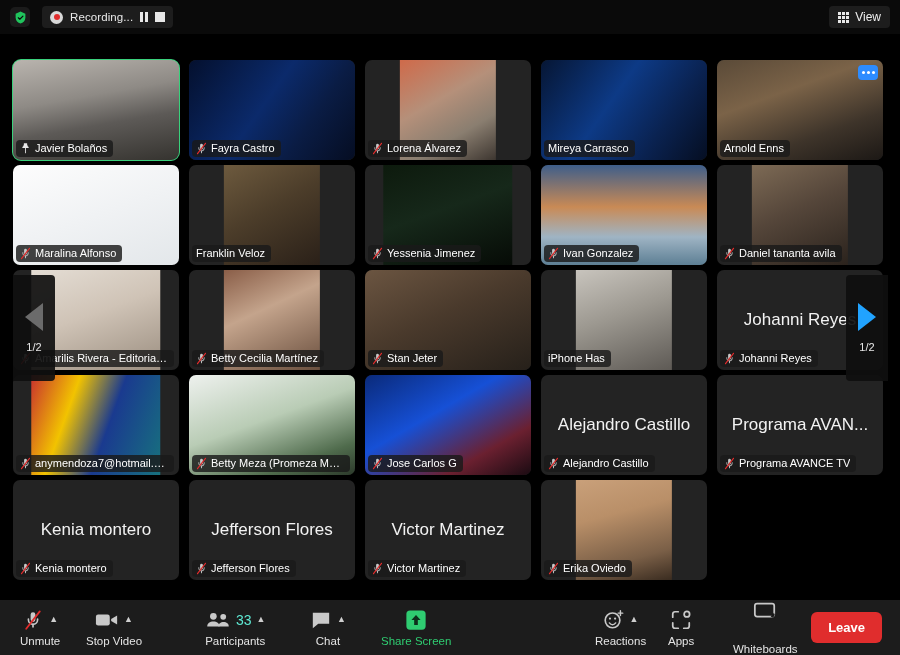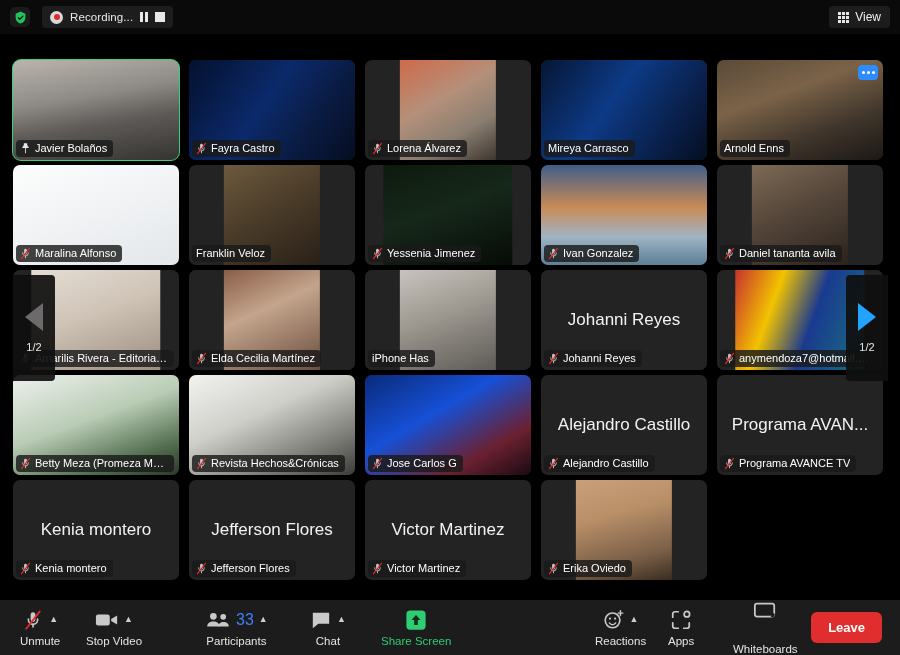--- a/index.html
+++ b/index.html
@@ -155,21 +155,21 @@
   .tb-item {
     display: flex; flex-direction: column; align-items: center;
     justify-content: center; cursor: pointer;
     height: 100%;
     position: relative;
   }
   .tb-row { display: flex; align-items: center; gap: 5px; height: 24px; }
   .tb-label { color: #e4e4e4; font-size: 11.5px; margin-top: 3px; white-space: nowrap; }
   .tb-label.green { color: #2fcc71; }
   .caret { color: #cfcfcf; font-size: 9px; line-height: 1; transform: translateY(-1px); }
-  .count { color: #3b82f6; font-size: 16px; }
+  .count { color: #5eead4; font-size: 14px; }
   .leave-btn {
     background: #e02d2d; color: #fff;
     font-size: 13px; font-weight: bold;
     border: none; border-radius: 6px;
     padding: 8px 17px; cursor: pointer;
   }
   svg { display: block; }
 </style>
 </head>
 <body>
@@ -358,21 +358,35 @@
       <div class="vid">
         <div class="vid-inner vid-narrow" style="background: linear-gradient(155deg, rgb(138, 94, 72) 0%, rgb(196, 164, 140) 40%, rgb(106, 79, 62) 100%);"></div>
       </div>
       <div class="namebadge">
         <svg class="mutedmic" viewBox="0 0 20 24">
           <path d="M10 3.2a2.6 2.6 0 0 1 2.6 2.6v5.6A2.6 2.6 0 0 1 10 14a2.6 2.6 0 0 1-2.6-2.6V5.8A2.6 2.6 0 0 1 10 3.2z" fill="#c7c7c7"></path>
           <path d="M5 10.6v1a5 5 0 0 0 10 0v-1" stroke="#c7c7c7" stroke-width="1.7" fill="none" stroke-linecap="round"></path>
           <path d="M10 16.6v3.4" stroke="#c7c7c7" stroke-width="1.7" stroke-linecap="round"></path>
           <path d="M2.6 21.6 17.4 2.4" stroke="#e02b2b" stroke-width="2.2" stroke-linecap="round"></path>
         </svg>
-        <span class="nm">Elda Cecilia Martínez</span>
+        <span class="nm">Betty Cecilia Martínez</span>
+      </div>
+    </div>
+    <div class="tile">
+      <div class="vid">
+        <div class="vid-inner vid-full" style="background: linear-gradient(155deg, rgb(107, 85, 65) 0%, rgb(74, 58, 44) 45%, rgb(38, 32, 26) 100%);"></div>
+      </div>
+      <div class="namebadge">
+        <svg class="mutedmic" viewBox="0 0 20 24">
+          <path d="M10 3.2a2.6 2.6 0 0 1 2.6 2.6v5.6A2.6 2.6 0 0 1 10 14a2.6 2.6 0 0 1-2.6-2.6V5.8A2.6 2.6 0 0 1 10 3.2z" fill="#c7c7c7"></path>
+          <path d="M5 10.6v1a5 5 0 0 0 10 0v-1" stroke="#c7c7c7" stroke-width="1.7" fill="none" stroke-linecap="round"></path>
+          <path d="M10 16.6v3.4" stroke="#c7c7c7" stroke-width="1.7" stroke-linecap="round"></path>
+          <path d="M2.6 21.6 17.4 2.4" stroke="#e02b2b" stroke-width="2.2" stroke-linecap="round"></path>
+        </svg>
+        <span class="nm">Stan Jeter</span>
       </div>
     </div>
     <div class="tile">
       <div class="vid">
         <div class="vid-inner vid-narrow" style="background: linear-gradient(160deg, rgb(200, 196, 189) 0%, rgb(156, 152, 144) 45%, rgb(94, 90, 85) 100%);"></div>
       </div>
       <div class="namebadge">
         <span class="nm">iPhone Has</span>
       </div>
     </div>
@@ -409,34 +423,20 @@
         <div class="vid-inner vid-full" style="background: linear-gradient(160deg, rgb(238, 241, 238) 0%, rgb(185, 204, 181) 45%, rgb(79, 107, 76) 80%, rgb(44, 58, 43) 100%);"></div>
       </div>
       <div class="namebadge">
         <svg class="mutedmic" viewBox="0 0 20 24">
           <path d="M10 3.2a2.6 2.6 0 0 1 2.6 2.6v5.6A2.6 2.6 0 0 1 10 14a2.6 2.6 0 0 1-2.6-2.6V5.8A2.6 2.6 0 0 1 10 3.2z" fill="#c7c7c7"></path>
           <path d="M5 10.6v1a5 5 0 0 0 10 0v-1" stroke="#c7c7c7" stroke-width="1.7" fill="none" stroke-linecap="round"></path>
           <path d="M10 16.6v3.4" stroke="#c7c7c7" stroke-width="1.7" stroke-linecap="round"></path>
           <path d="M2.6 21.6 17.4 2.4" stroke="#e02b2b" stroke-width="2.2" stroke-linecap="round"></path>
         </svg>
         <span class="nm">Betty Meza (Promeza Mark...</span>
-      </div>
-    </div>
-    <div class="tile">
-      <div class="vid">
-        <div class="vid-inner vid-full" style="background: linear-gradient(155deg, rgb(242, 242, 239) 0%, rgb(207, 207, 202) 40%, rgb(125, 125, 120) 75%, rgb(59, 59, 56) 100%);"></div>
-      </div>
-      <div class="namebadge">
-        <svg class="mutedmic" viewBox="0 0 20 24">
-          <path d="M10 3.2a2.6 2.6 0 0 1 2.6 2.6v5.6A2.6 2.6 0 0 1 10 14a2.6 2.6 0 0 1-2.6-2.6V5.8A2.6 2.6 0 0 1 10 3.2z" fill="#c7c7c7"></path>
-          <path d="M5 10.6v1a5 5 0 0 0 10 0v-1" stroke="#c7c7c7" stroke-width="1.7" fill="none" stroke-linecap="round"></path>
-          <path d="M10 16.6v3.4" stroke="#c7c7c7" stroke-width="1.7" stroke-linecap="round"></path>
-          <path d="M2.6 21.6 17.4 2.4" stroke="#e02b2b" stroke-width="2.2" stroke-linecap="round"></path>
-        </svg>
-        <span class="nm">Revista Hechos&amp;Crónicas</span>
       </div>
     </div>
     <div class="tile">
       <div class="vid">
         <div class="vid-inner vid-full" style="background: linear-gradient(150deg, rgb(10, 42, 122) 0%, rgb(22, 80, 214) 40%, rgb(107, 32, 48) 75%, rgb(26, 11, 18) 100%);"></div>
       </div>
       <div class="namebadge">
         <svg class="mutedmic" viewBox="0 0 20 24">
           <path d="M10 3.2a2.6 2.6 0 0 1 2.6 2.6v5.6A2.6 2.6 0 0 1 10 14a2.6 2.6 0 0 1-2.6-2.6V5.8A2.6 2.6 0 0 1 10 3.2z" fill="#c7c7c7"></path>
           <path d="M5 10.6v1a5 5 0 0 0 10 0v-1" stroke="#c7c7c7" stroke-width="1.7" fill="none" stroke-linecap="round"></path>

